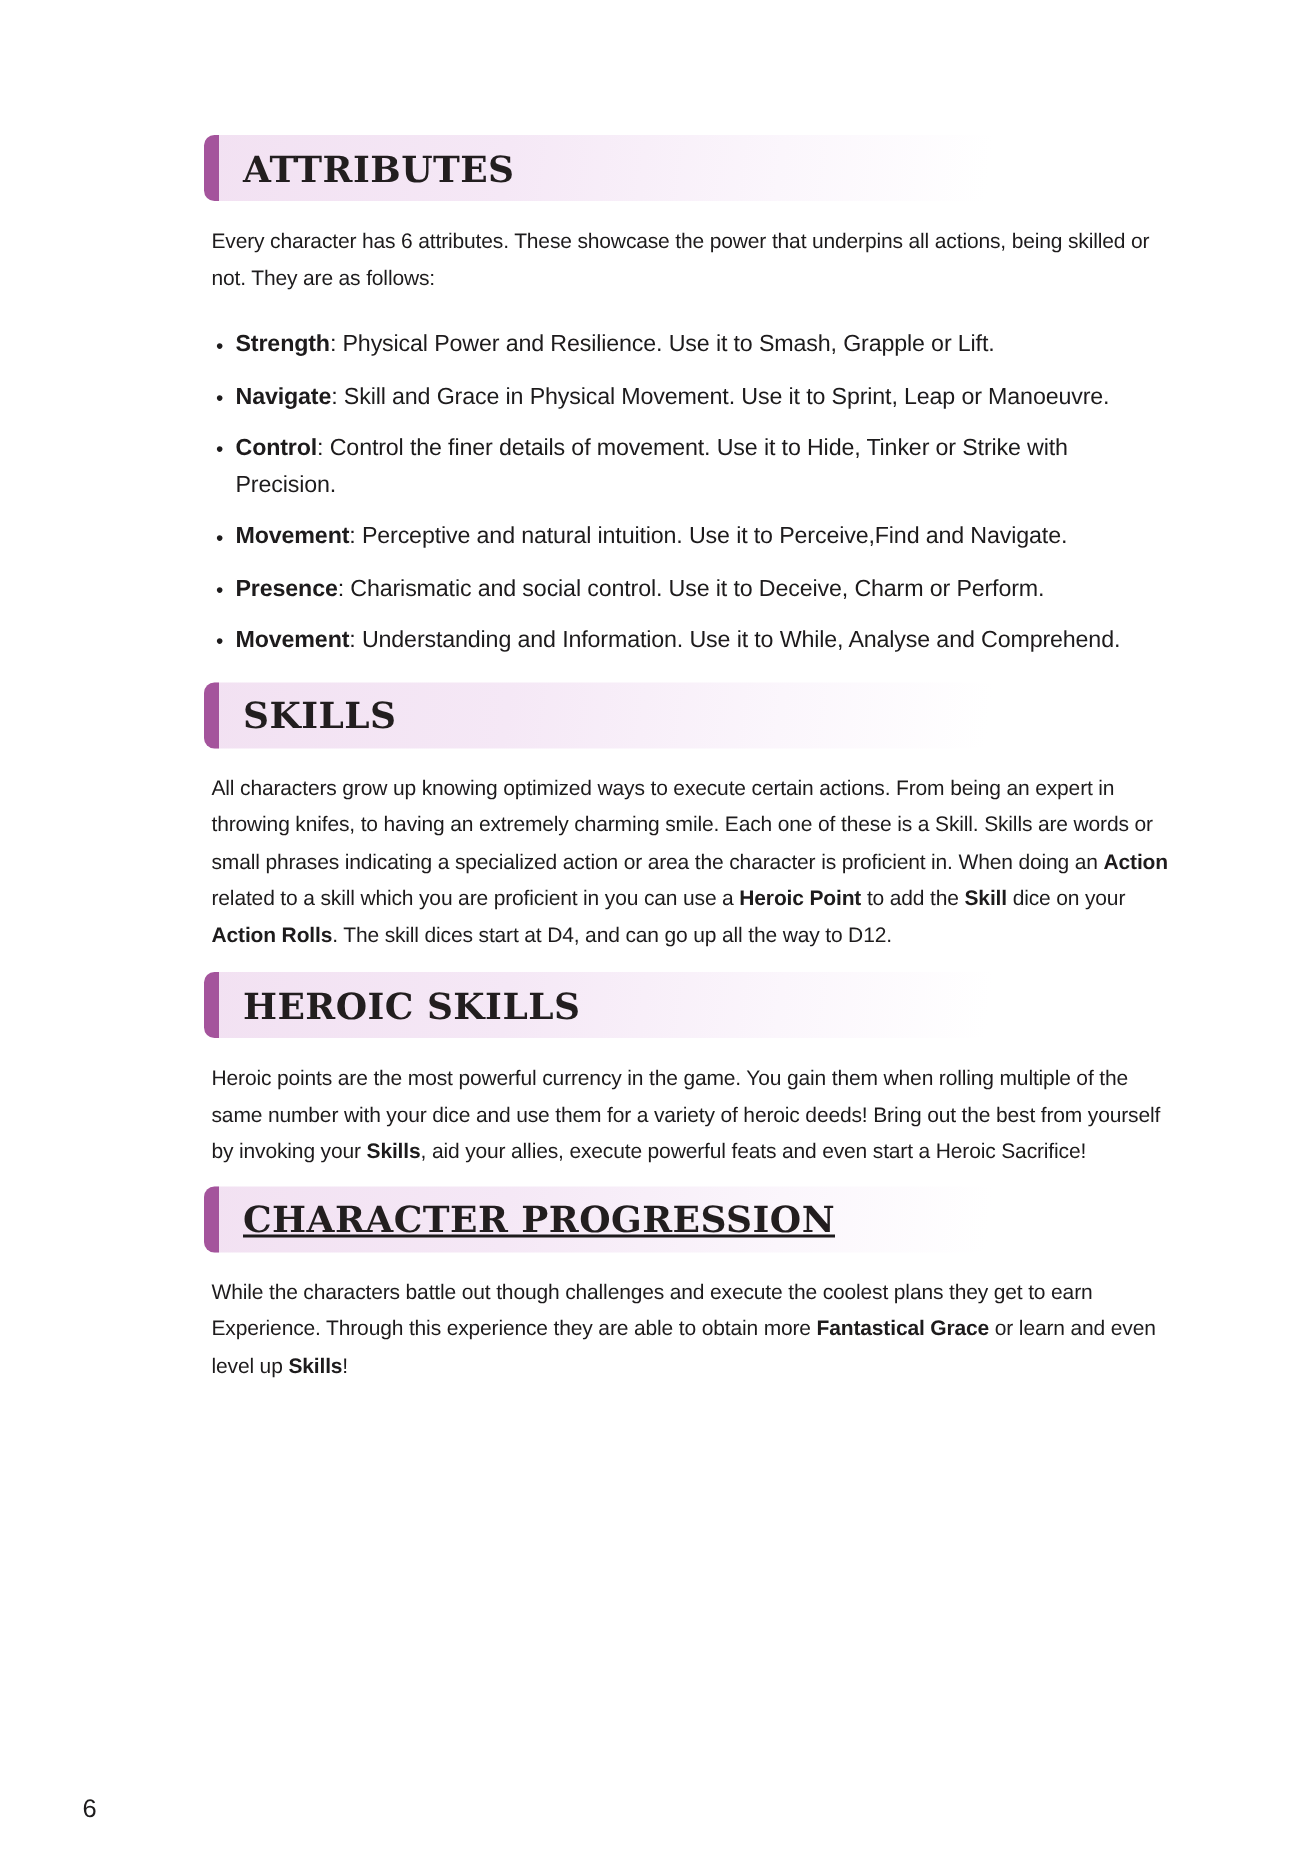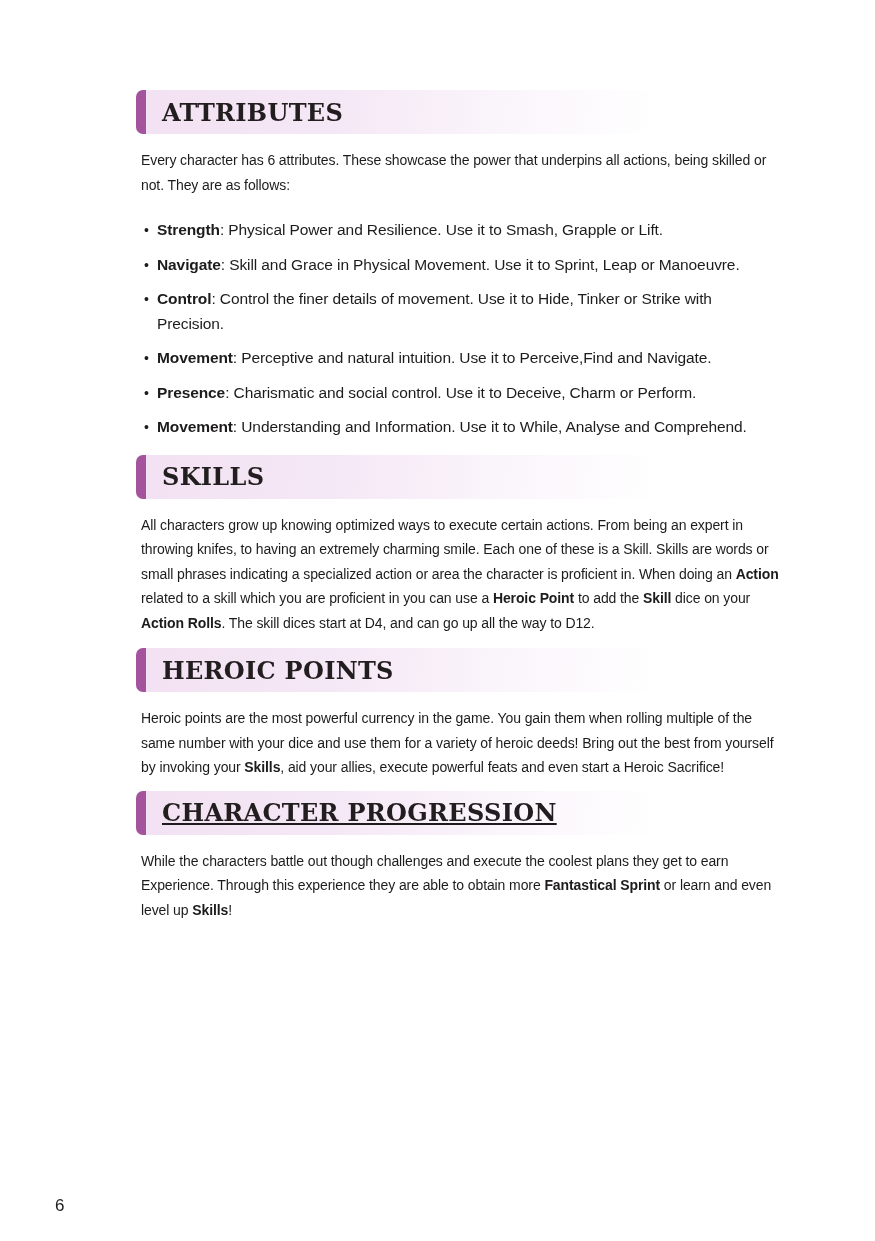--- a/index.html
+++ b/index.html
@@ -117,29 +117,29 @@
       <header class="band band-skills">
         <span class="accent"></span>
         <h2 class="title">SKILLS</h2>
       </header>
       <p class="para"><span>All characters grow up knowing optimized ways to execute certain actions. From being an expert in throwing knifes, to having an extremely charming smile. Each one of these is a Skill. Skills are words or small phrases indicating a specialized action or area the character is proficient in. When doing an </span><b>Action</b><span> related to a skill which you are proficient in you can use a </span><b>Heroic Point</b><span> to add the </span><b>Skill</b><span> dice on your </span><b>Action Rolls</b><span>. The skill dices start at D4, and can go up all the way to D12.</span></p>
     </section>
 
     <section>
       <header class="band band-heroic">
         <span class="accent"></span>
-        <h2 class="title">HEROIC POINTS</h2>
+        <h2 class="title">HEROIC SKILLS</h2>
       </header>
       <p class="para"><span>Heroic points are the most powerful currency in the game. You gain them when rolling multiple of the same number with your dice and use them for a variety of heroic deeds! Bring out the best from yourself by invoking your </span><b>Skills</b><span>, aid your allies, execute powerful feats and even start a Heroic Sacrifice!</span></p>
     </section>
 
     <section>
       <header class="band band-progression">
         <span class="accent"></span>
         <h2 class="title">CHARACTER PROGRESSION</h2>
       </header>
-      <p class="para"><span>While the characters battle out though challenges and execute the coolest plans they get to earn Experience. Through this experience they are able to obtain more </span><b>Fantastical Sprint</b><span> or learn and even level up </span><b>Skills</b><span>!</span></p>
+      <p class="para"><span>While the characters battle out though challenges and execute the coolest plans they get to earn Experience. Through this experience they are able to obtain more </span><b>Fantastical Grace</b><span> or learn and even level up </span><b>Skills</b><span>!</span></p>
     </section>
 
   </div>
 
   <div class="page-number">6</div>
 </main>
 
 </body></html>

